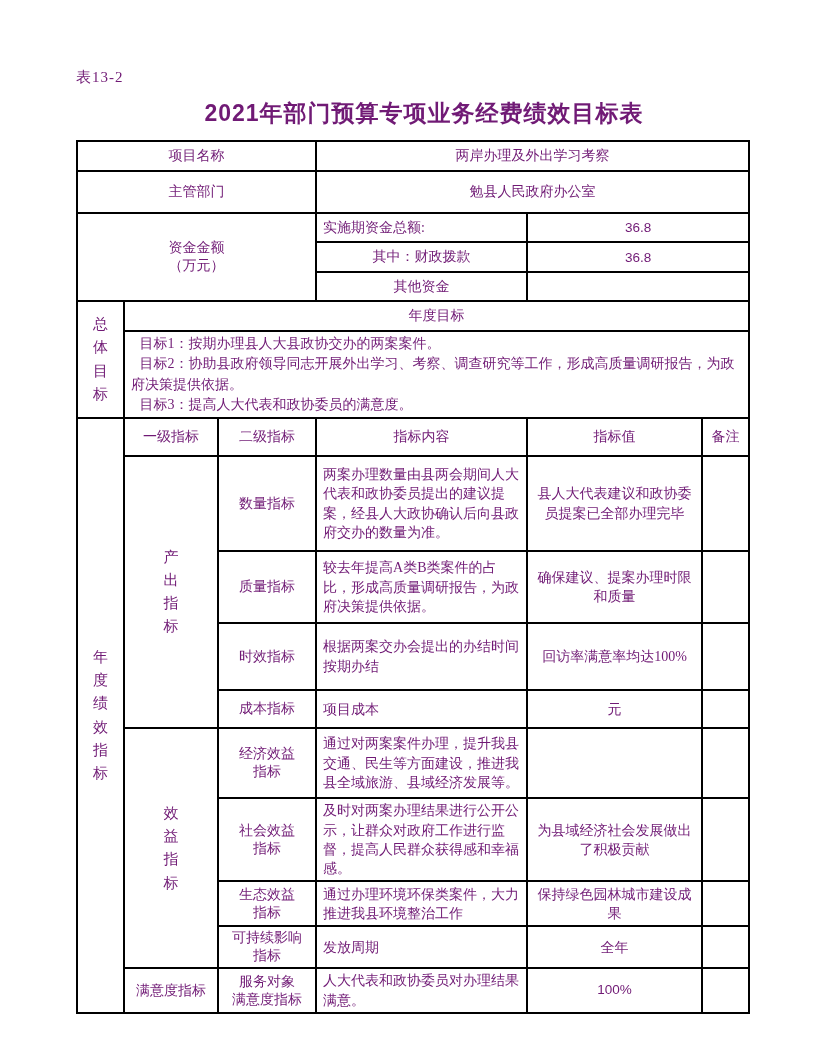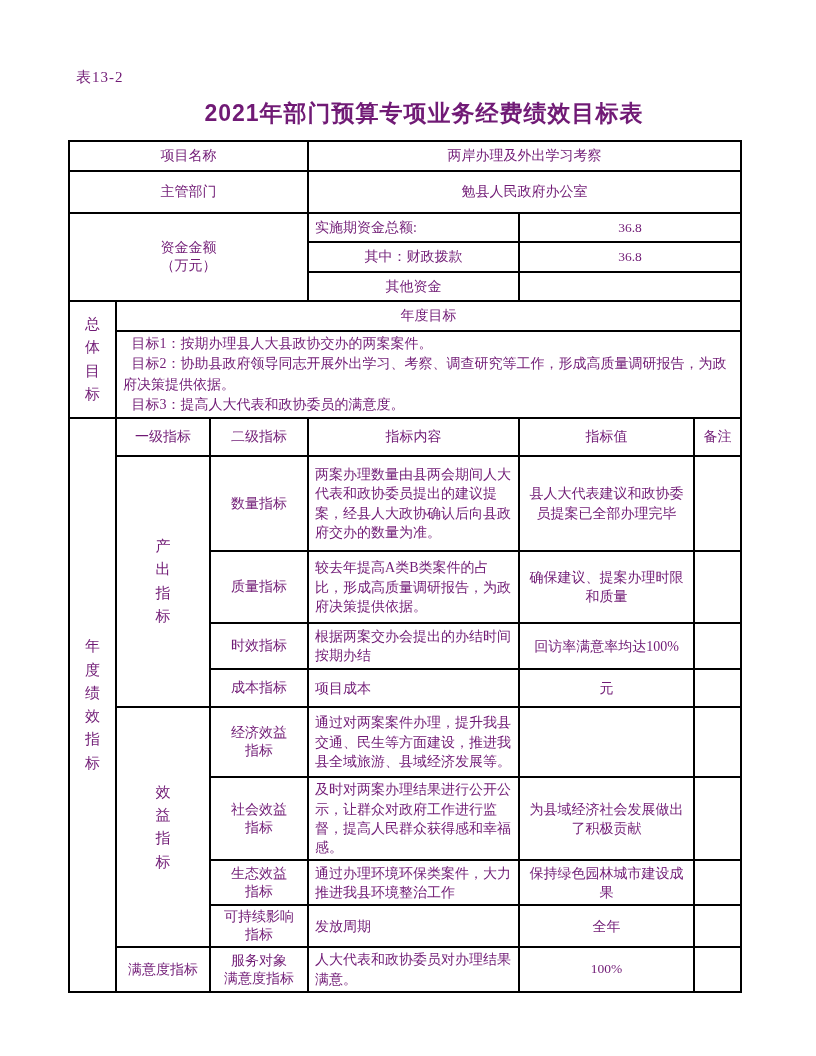--- a/index.html
+++ b/index.html
@@ -15,40 +15,40 @@
     font-size:15px;letter-spacing:1px;
   }
   .doc-title{
     position:absolute;left:0;top:98px;width:100%;
     text-align:center;font-weight:bold;font-size:23px;
     font-family:"Liberation Sans","DejaVu Sans",sans-serif;
     letter-spacing:1px;
     padding-left:16px;
   }
   table.main{
-    position:absolute;left:68px;top:140px;
+    position:absolute;left:76px;top:140px;
     width:672px;border-collapse:collapse;table-layout:fixed;
   }
   table.main td, table.main th{
     border:2px solid #000;
     padding:2px 6px;
     font-weight:normal;
     vertical-align:middle;
     overflow:hidden;
   }
   .c{text-align:center;}
   .l{text-align:left;}
   .pl{white-space:pre-line;}
   .vt{
     width:1.15em;margin:0 auto;line-height:1.55;
     word-break:break-all;text-align:center;font-size:15px;
   }
   .goals p{margin:0;text-indent:0.6em;line-height:1.45;text-align:left;}
   .fund-name-first{text-align:left;padding-left:10px;}
-  .num{font-family:Liberation Serif, serif;font-size:13.5px;}
+  .num{font-family:Liberation Sans, sans-serif;font-size:13.5px;}
   .content-cell{line-height:1.38;}
   .value-cell{line-height:1.38;}
 </style>
 </head>
 <body>
 
 <div class="page">
 
   <div class="doc-label">表13-2</div>
   <div class="doc-title">2021年部门预算专项业务经费绩效目标表</div>
@@ -122,21 +122,21 @@
       <td class="l content-cell">两案办理数量由县两会期间人大代表和政协委员提出的建议提案，经县人大政协确认后向县政府交办的数量为准。</td>
       <td class="c value-cell">县人大代表建议和政协委员提案已全部办理完毕</td>
       <td class="c"></td>
     </tr>
     <tr style="height:72px;">
       <td class="c">质量指标</td>
       <td class="l content-cell">较去年提高A类B类案件的占比，形成高质量调研报告，为政府决策提供依据。</td>
       <td class="c value-cell">确保建议、提案办理时限和质量</td>
       <td class="c"></td>
     </tr>
-    <tr style="height:46px;margin-top:12px;">
+    <tr style="height:67px;margin-top:12px;">
       <td class="c">时效指标</td>
       <td class="l content-cell">根据两案交办会提出的办结时间按期办结</td>
       <td class="c value-cell">回访率满意率均达100%</td>
       <td class="c"></td>
     </tr>
     <tr style="height:38px;">
       <td class="c">成本指标</td>
       <td class="l content-cell">项目成本</td>
       <td class="c value-cell">元</td>
       <td class="c"></td>

